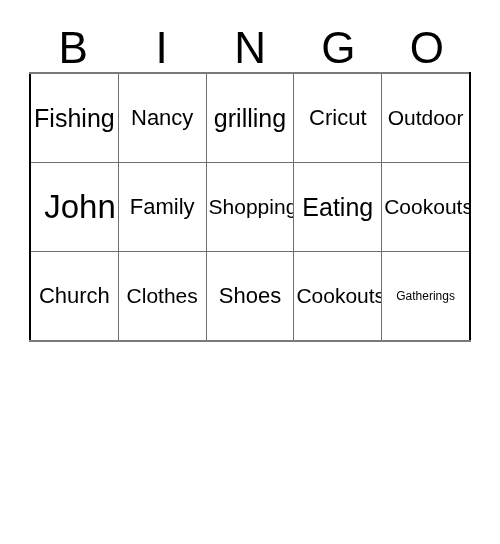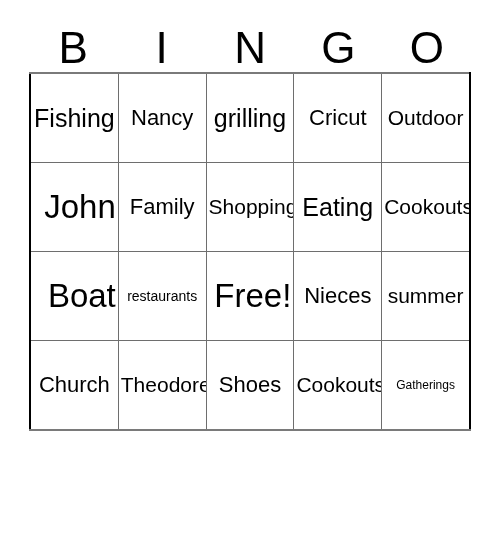--- a/index.html
+++ b/index.html
@@ -141,41 +141,24 @@
           </td>
         <td>
             <span class="cell-text fs-lg">Eating</span>
           </td>
         <td>
             <span class="cell-text fs-md">Cookouts</span>
           </td>
       </tr>
       <tr>
         <td>
-            <span class="cell-text fs-xxl">Boat</span>
-          </td>
-        <td>
-            <span class="cell-text fs-xs">restaurants</span>
-          </td>
-        <td>
-            <span class="cell-text fs-xxl">Free!</span>
-          </td>
-        <td>
-            <span class="cell-text fs-xl">Nieces</span>
-          </td>
-        <td>
-            <span class="cell-text fs-md">summer</span>
-          </td>
-      </tr>
-      <tr>
-        <td>
             <span class="cell-text fs-xl">Church</span>
           </td>
         <td>
-            <span class="cell-text fs-md">Theodore</span>
+            <span class="cell-text fs-md">Clothes</span>
           </td>
         <td>
             <span class="cell-text fs-xl">Shoes</span>
           </td>
         <td>
             <span class="cell-text fs-md">Cookouts</span>
           </td>
         <td>
             <span class="cell-text fs-sm">Gatherings</span>
           </td>

